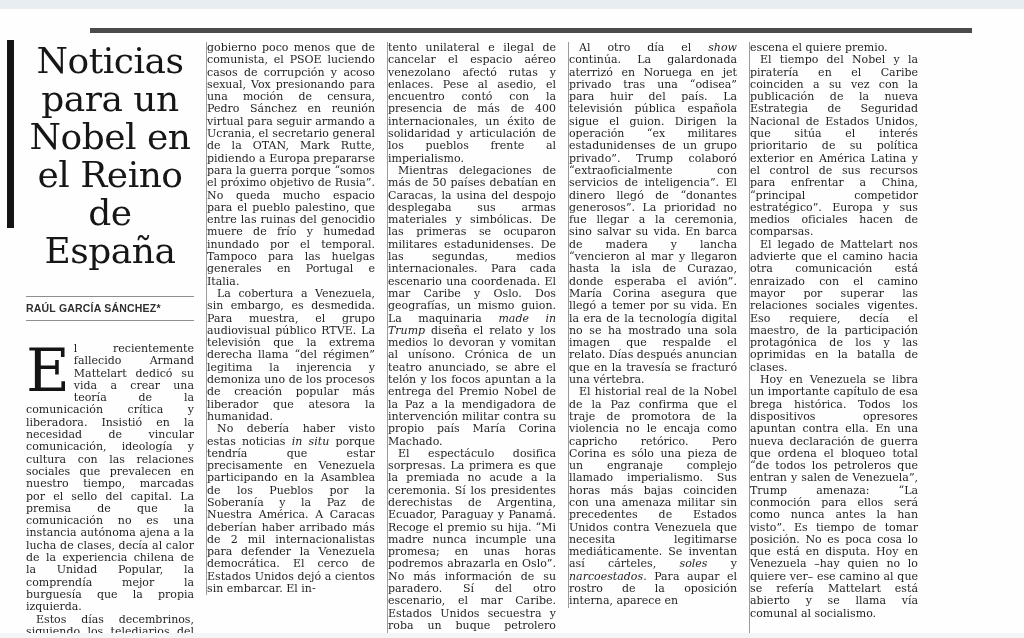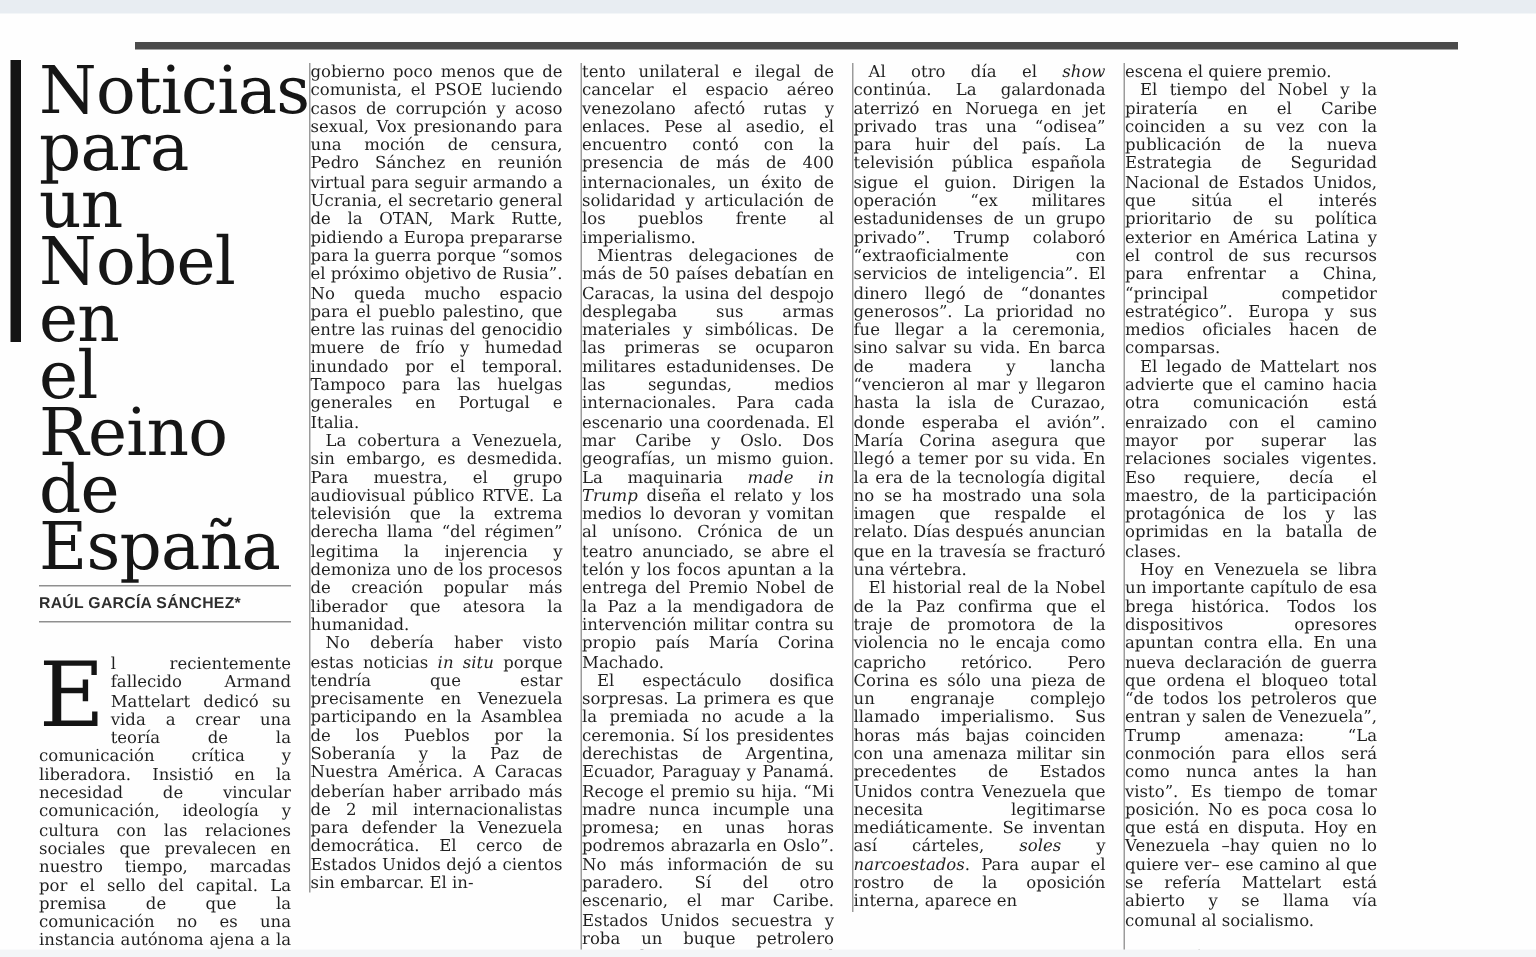--- a/index.html
+++ b/index.html
@@ -16,27 +16,27 @@
   .cols { position:absolute; left:26px; top:42px; display:flex; align-items:flex-start; }
   .col { width:168px; flex:0 0 168px; }
   .col + .col {
     border-left:1px solid var(--divider,#9b9b9b);
     margin-left:12px; padding-left:0;
     min-height:552px;
   }
   .headline {
     font-family:"DejaVu Serif", serif;
     font-weight:normal;
-    font-size:44px; line-height:38px;
+    font-size:36px; line-height:38px;
     letter-spacing:-0.5px;
     color:var(--headline_text,#161616);
-    margin:0; white-space:pre-line;
+    margin:0; white-space:pre-line;text-align:center;
   }
   .byline {
-    margin-top:6px;
+    margin-top:26px;
     border-top:1px solid #8f8f8f;
     border-bottom:1px solid #8f8f8f;
     padding:5px 0 6px;
     font-weight:bold; font-size:10.5px; letter-spacing:0.2px;
     color:#2e2e2e;
   }
   .col-body {
     font-family:"DejaVu Serif", serif;
     font-size:11px; line-height:12.3px;
     color:var(--body_text,#1f1f1f);

